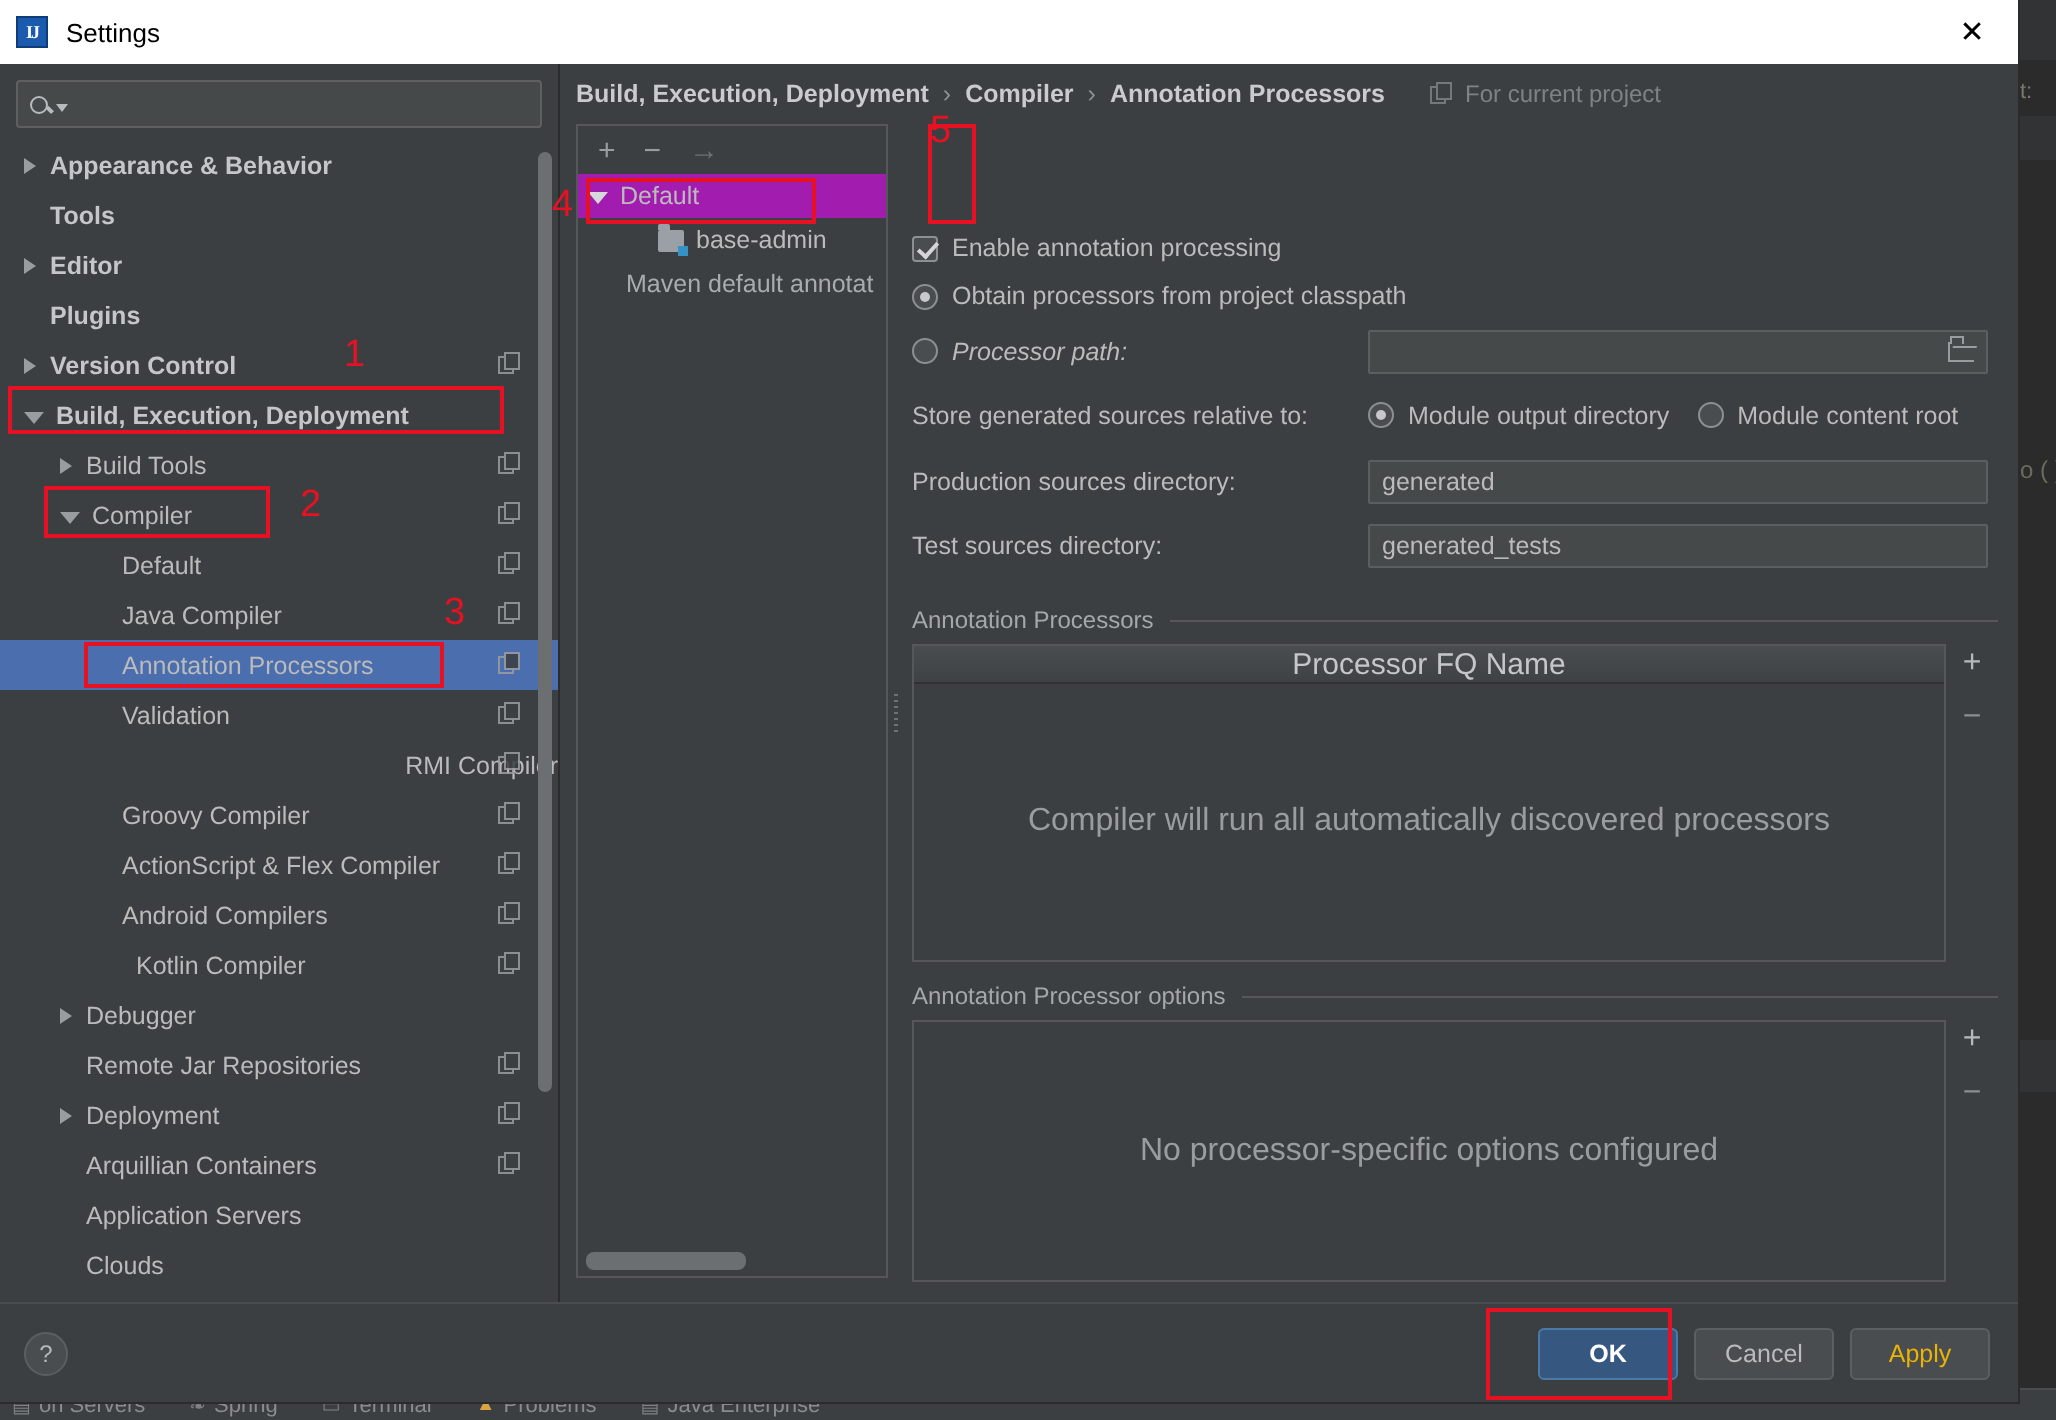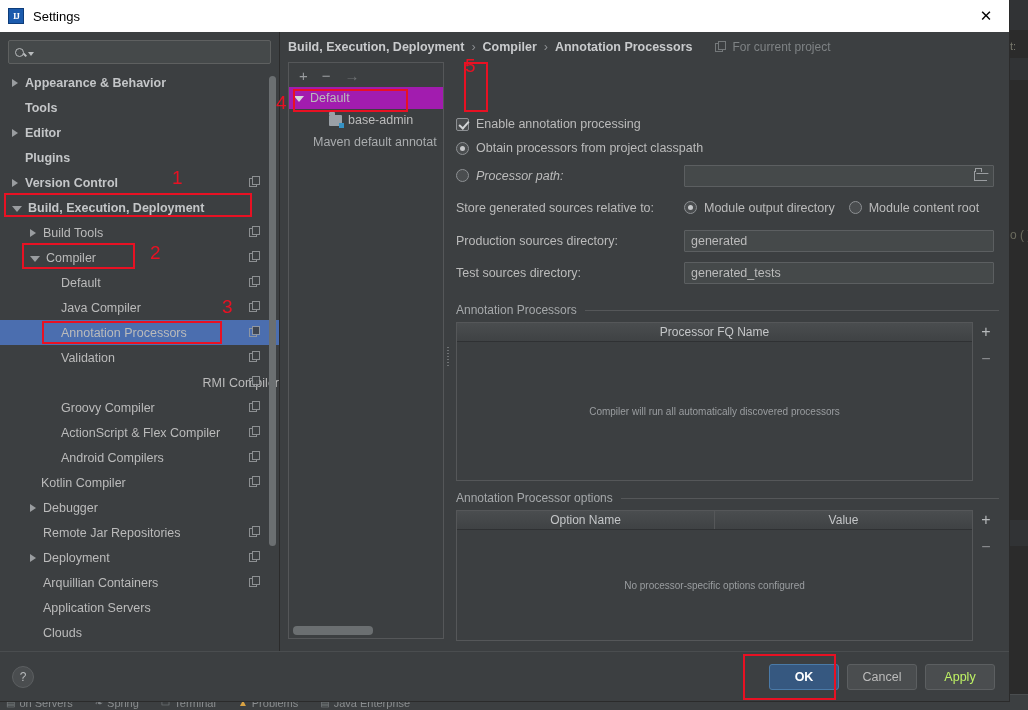--- a/index.html
+++ b/index.html
@@ -301,26 +301,26 @@
     flex: 1; border: 1px solid #555759; background: #3c3f41;
     display: flex; flex-direction: column; min-width: 0;
   }
   .tbl-head {
     height: 19px; flex: none; display: flex;
     background: linear-gradient(to bottom, #4a4d4f, #3f4244);
     border-bottom: 1px solid #2f3133;
   }
   .tbl-head .th {
     flex: 1; display: flex; align-items: center; justify-content: center;
-    font-size: 12px; color: #c4c6c8;
+    font-size: 15px; color: #c4c6c8;
   }
   .tbl-head .th + .th { border-left: 1px solid #555759; }
   .tbl-body {
     flex: 1; display: flex; align-items: center; justify-content: center;
-    font-size: 10px; color: #9a9da0;
+    font-size: 16px; color: #9a9da0;
   }
   .tbl-side {
     width: 26px; flex: none; display: flex; flex-direction: column;
     align-items: center; padding-top: 2px; gap: 11px;
   }
   .tbl-side .btn {
     color: #b6b9bb; font-size: 16px; line-height: 1; cursor: default;
   }
   .tbl-side .btn.minus { color: #8a8d8f; }
 
@@ -343,21 +343,21 @@
     min-width: 70px; height: 26px; padding: 0 14px;
     border: 1px solid #5c5f61; border-radius: 3px;
     background: #4a4d4f; color: #bbbbbb; font-size: 12.5px;
     font-family: "Liberation Sans", sans-serif;
     display: flex; align-items: center; justify-content: center;
     cursor: default;
   }
   .dlg-btn.primary {
     background: #365880; border-color: #4a7aa8; color: #ffffff; font-weight: bold;
   }
-  .dlg-btn.disabled { color: #bef264; }
+  .dlg-btn.disabled { color: #eab308; }
 
   
   .anno-box {
     position: absolute; border: 2px solid #e81123;
     pointer-events: none; z-index: 50;
   }
   .anno-num {
     position: absolute; color: #e81123; font-size: 19px;
     font-family: "Liberation Sans", sans-serif;
     pointer-events: none; z-index: 51; line-height: 1;
@@ -519,21 +519,21 @@
               </span>
             </div>
             <div class="tree-item" style="padding-left: 48px;">
               <span class="arrow none" style="width: 13px;"></span>
               <span class="label">Android Compilers</span>
               <span class="copy-badge">
                 <i class="b1"></i>
                 <i class="b2"></i>
               </span>
             </div>
-            <div class="tree-item" style="padding-left: 28px;">
+            <div class="tree-item" style="padding-left: 55px;">
               <span class="arrow none" style="width: 13px;"></span>
               <span class="label">Kotlin Compiler</span>
               <span class="copy-badge">
                 <i class="b1"></i>
                 <i class="b2"></i>
               </span>
             </div>
             <div class="tree-item" style="padding-left: 30px;">
               <span class="arrow"></span>
               <span class="label">Debugger</span>
@@ -686,24 +686,20 @@
             </div>
           </div>
 
           <div class="group" style="flex:1 1 160px; margin-top:10px;">
             <div class="group-title">
               <span>Annotation Processor options</span>
               <span class="line"></span>
             </div>
             <div class="tbl-wrap" style="flex:1; min-height:0;">
               <div class="tbl">
-                <div class="tbl-head">
-                  <div class="th">Option Name</div>
-                  <div class="th">Value</div>
-                </div>
                 <div class="tbl-body">No processor-specific options configured</div>
               </div>
               <div class="tbl-side">
                 <span class="btn">+</span>
                 <span class="btn minus">−</span>
               </div>
             </div>
           </div>
 
         </div>

